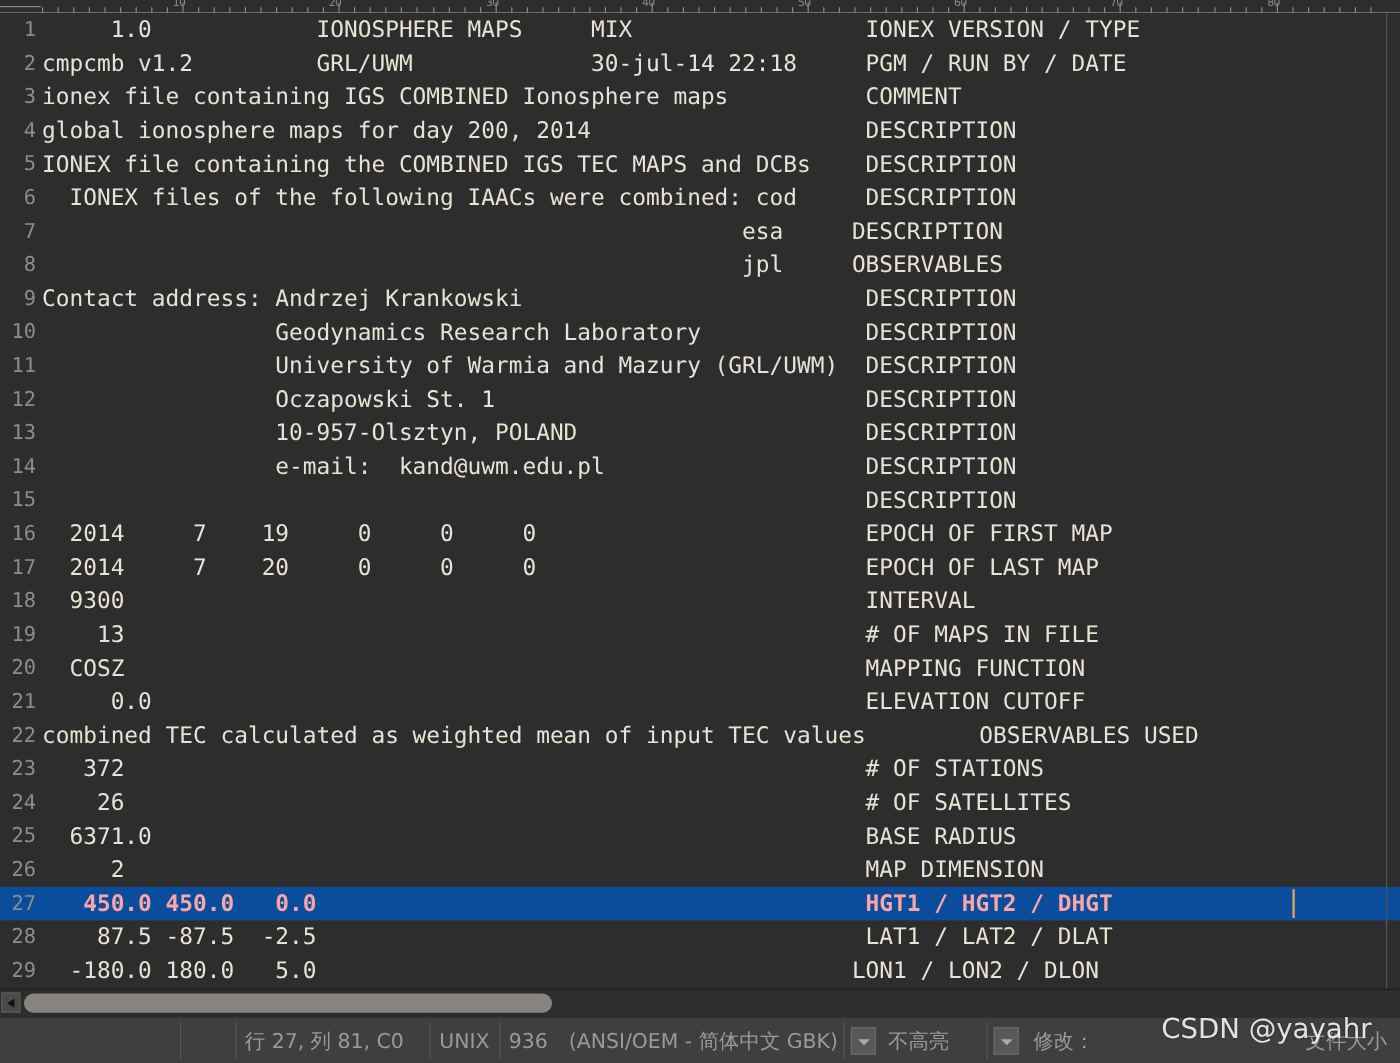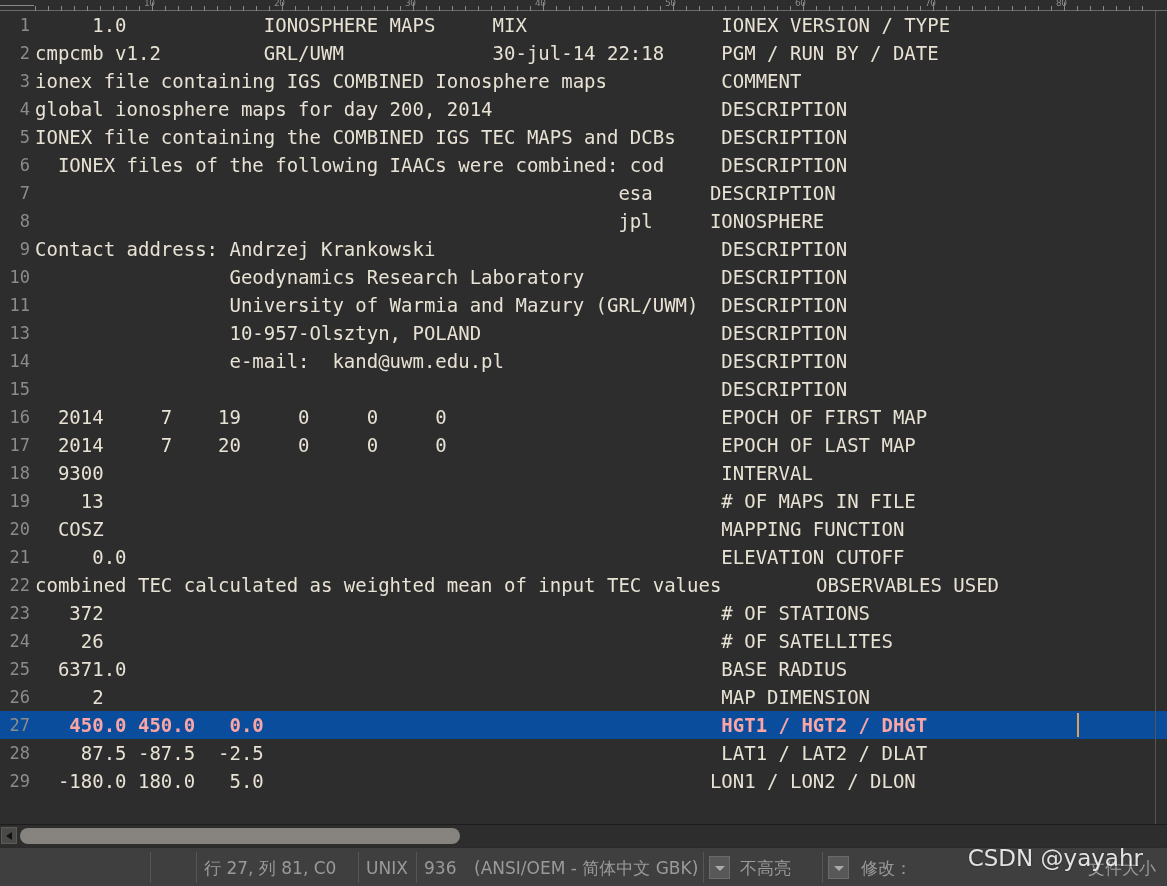--- a/index.html
+++ b/index.html
@@ -302,24 +302,25 @@
 
 <div id="editor">
   <div id="lines">
       <div class="line"><div class="gutter">1</div><div class="code">     1.0            IONOSPHERE MAPS     MIX                 IONEX VERSION / TYPE</div></div>
       <div class="line"><div class="gutter">2</div><div class="code">cmpcmb v1.2         GRL/UWM             30-jul-14 22:18     PGM / RUN BY / DATE</div></div>
       <div class="line"><div class="gutter">3</div><div class="code">ionex file containing IGS COMBINED Ionosphere maps          COMMENT</div></div>
       <div class="line"><div class="gutter">4</div><div class="code">global ionosphere maps for day 200, 2014                    DESCRIPTION</div></div>
       <div class="line"><div class="gutter">5</div><div class="code">IONEX file containing the COMBINED IGS TEC MAPS and DCBs    DESCRIPTION</div></div>
       <div class="line"><div class="gutter">6</div><div class="code">  IONEX files of the following IAACs were combined: cod     DESCRIPTION</div></div>
       <div class="line"><div class="gutter">7</div><div class="code">                                                   esa     DESCRIPTION</div></div>
-      <div class="line"><div class="gutter">8</div><div class="code">                                                   jpl     IONOSPHERE</div></div>
+      <div class="line"><div class="gutter">8</div><div class="code">                                                   jpl     OBSERVABLES</div></div>
       <div class="line"><div class="gutter">9</div><div class="code">Contact address: Andrzej Krankowski                         DESCRIPTION</div></div>
       <div class="line"><div class="gutter">10</div><div class="code">                 Geodynamics Research Laboratory            DESCRIPTION</div></div>
       <div class="line"><div class="gutter">11</div><div class="code">                 University of Warmia and Mazury (GRL/UWM)  DESCRIPTION</div></div>
+      <div class="line"><div class="gutter">12</div><div class="code">                 Oczapowski St. 1                           DESCRIPTION</div></div>
       <div class="line"><div class="gutter">13</div><div class="code">                 10-957-Olsztyn, POLAND                     DESCRIPTION</div></div>
       <div class="line"><div class="gutter">14</div><div class="code">                 e-mail:  kand@uwm.edu.pl                   DESCRIPTION</div></div>
       <div class="line"><div class="gutter">15</div><div class="code">                                                            DESCRIPTION</div></div>
       <div class="line"><div class="gutter">16</div><div class="code">  2014     7    19     0     0     0                        EPOCH OF FIRST MAP</div></div>
       <div class="line"><div class="gutter">17</div><div class="code">  2014     7    20     0     0     0                        EPOCH OF LAST MAP</div></div>
       <div class="line"><div class="gutter">18</div><div class="code">  9300                                                      INTERVAL</div></div>
       <div class="line"><div class="gutter">19</div><div class="code">    13                                                      # OF MAPS IN FILE</div></div>
       <div class="line"><div class="gutter">20</div><div class="code">  COSZ                                                      MAPPING FUNCTION</div></div>
       <div class="line"><div class="gutter">21</div><div class="code">     0.0                                                    ELEVATION CUTOFF</div></div>
       <div class="line"><div class="gutter">22</div><div class="code" style="left: 816px;">OBSERVABLES USED</div><div class="code">combined TEC calculated as weighted mean of input TEC values</div></div>

